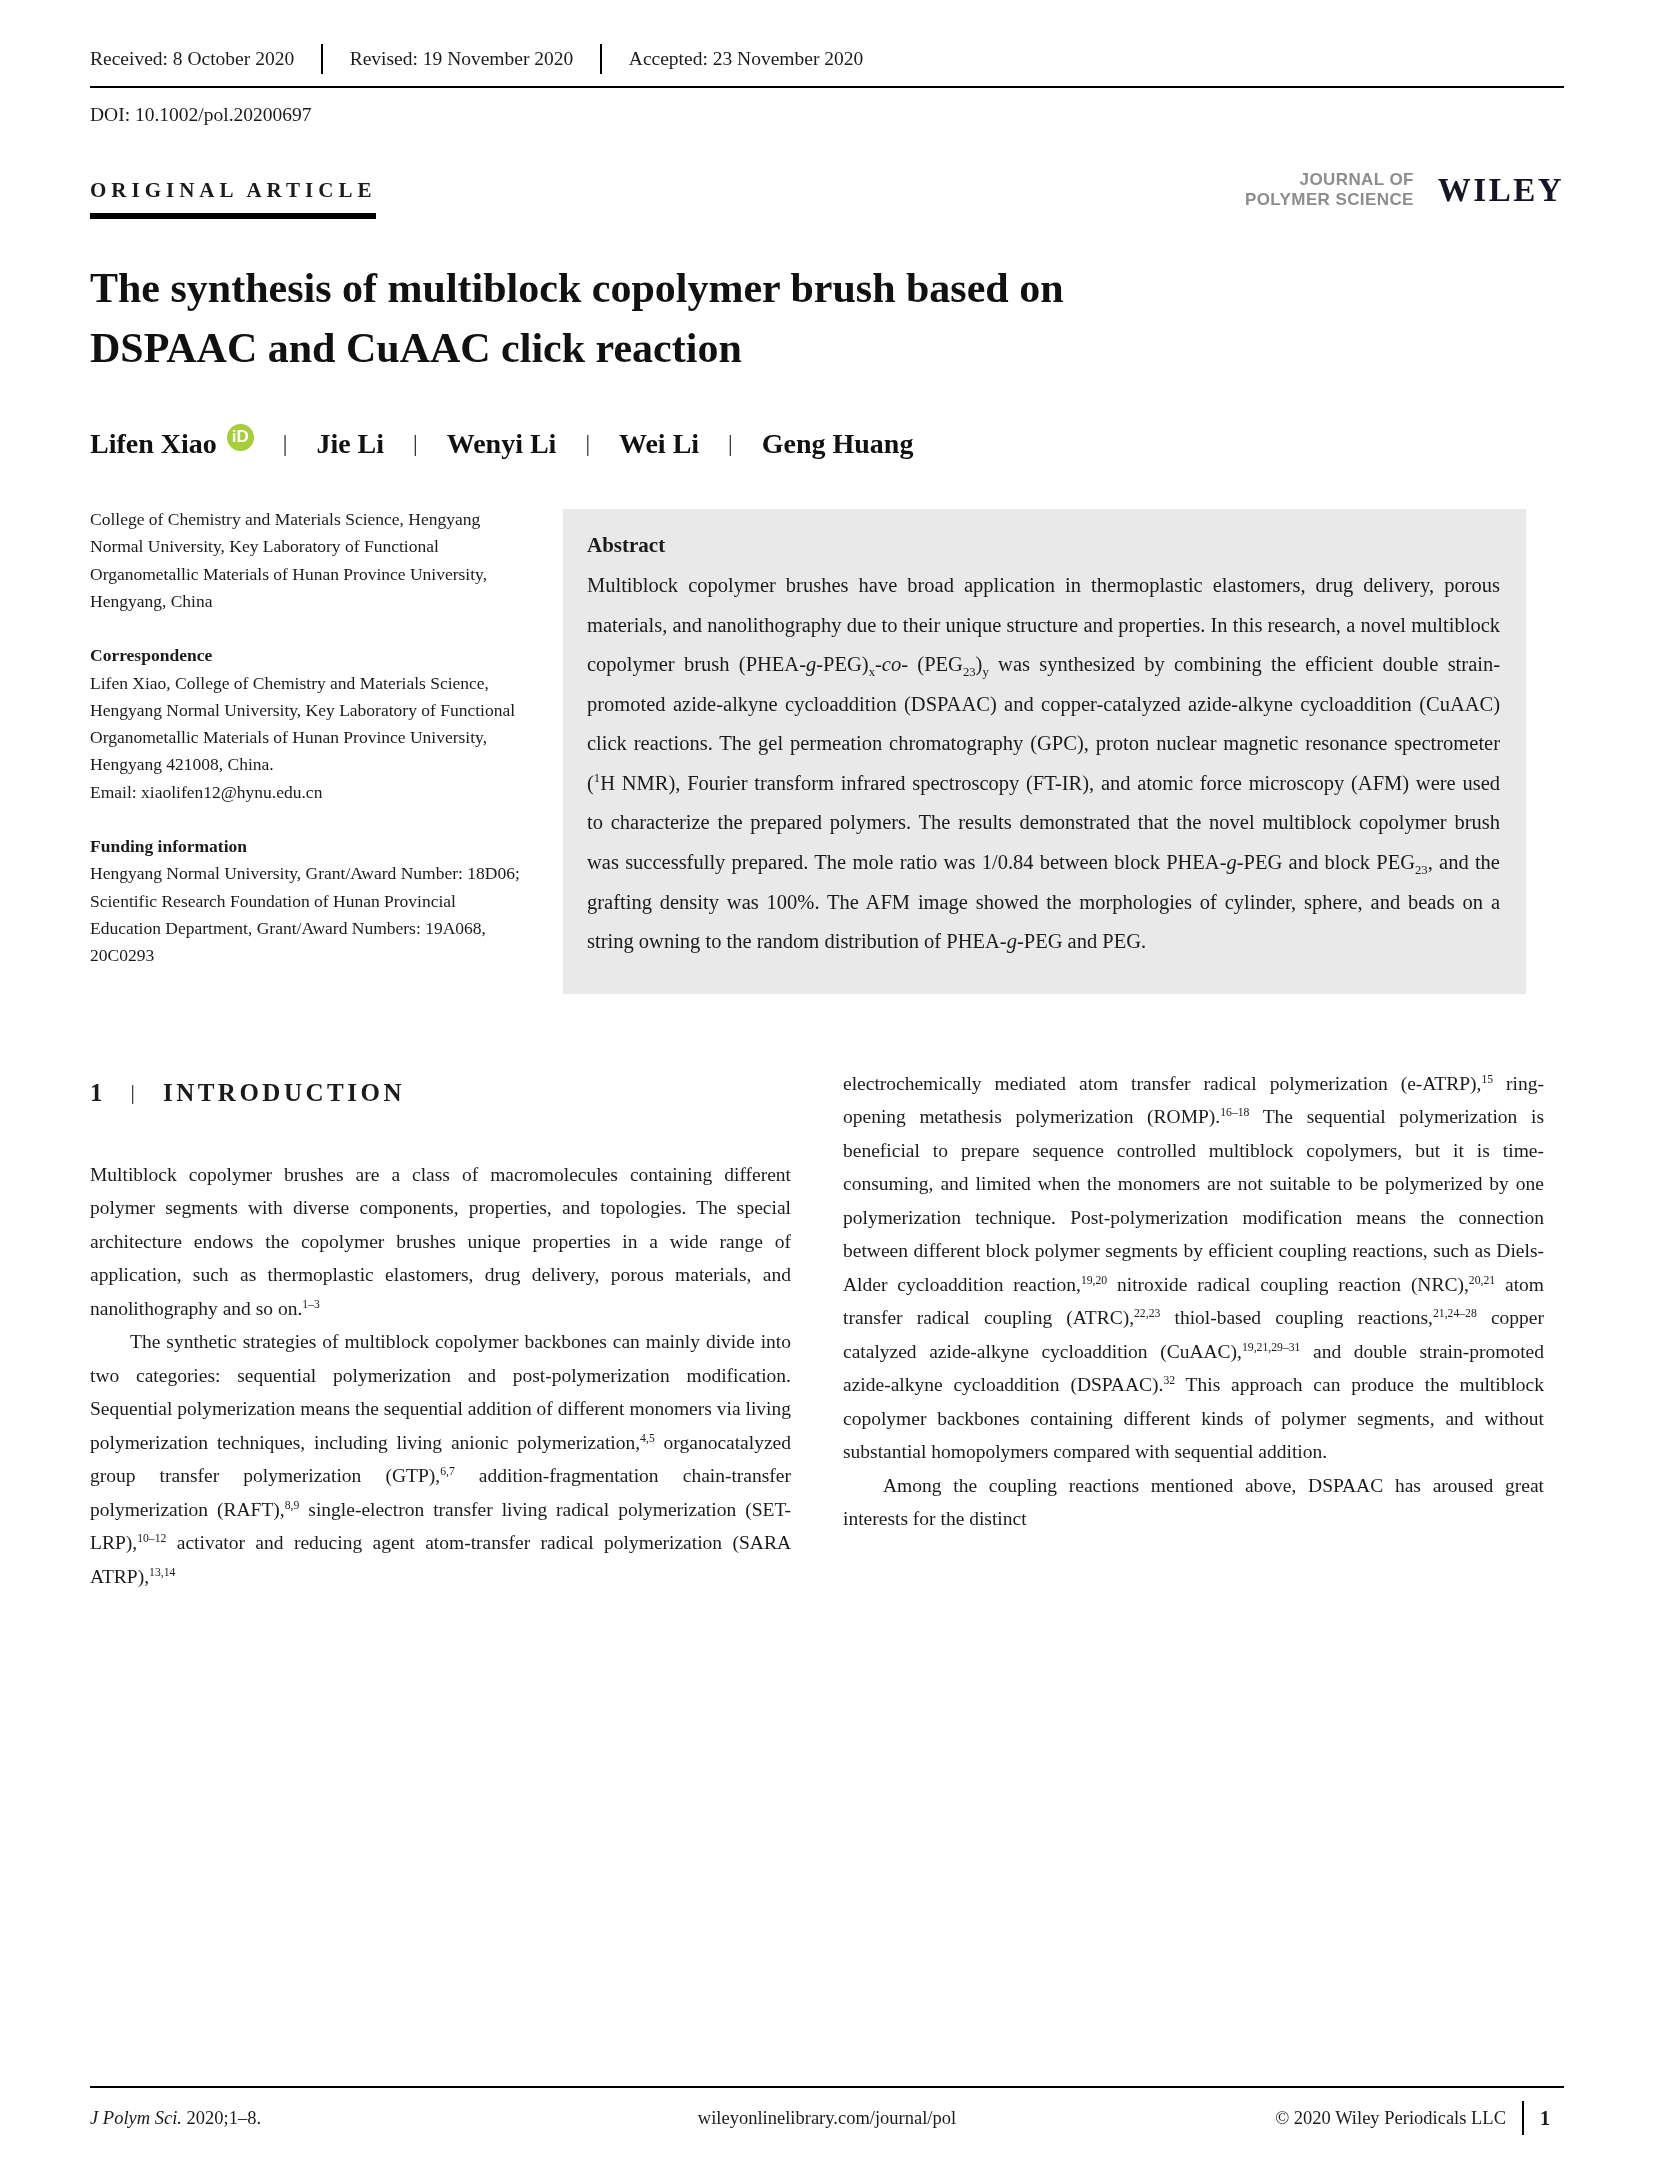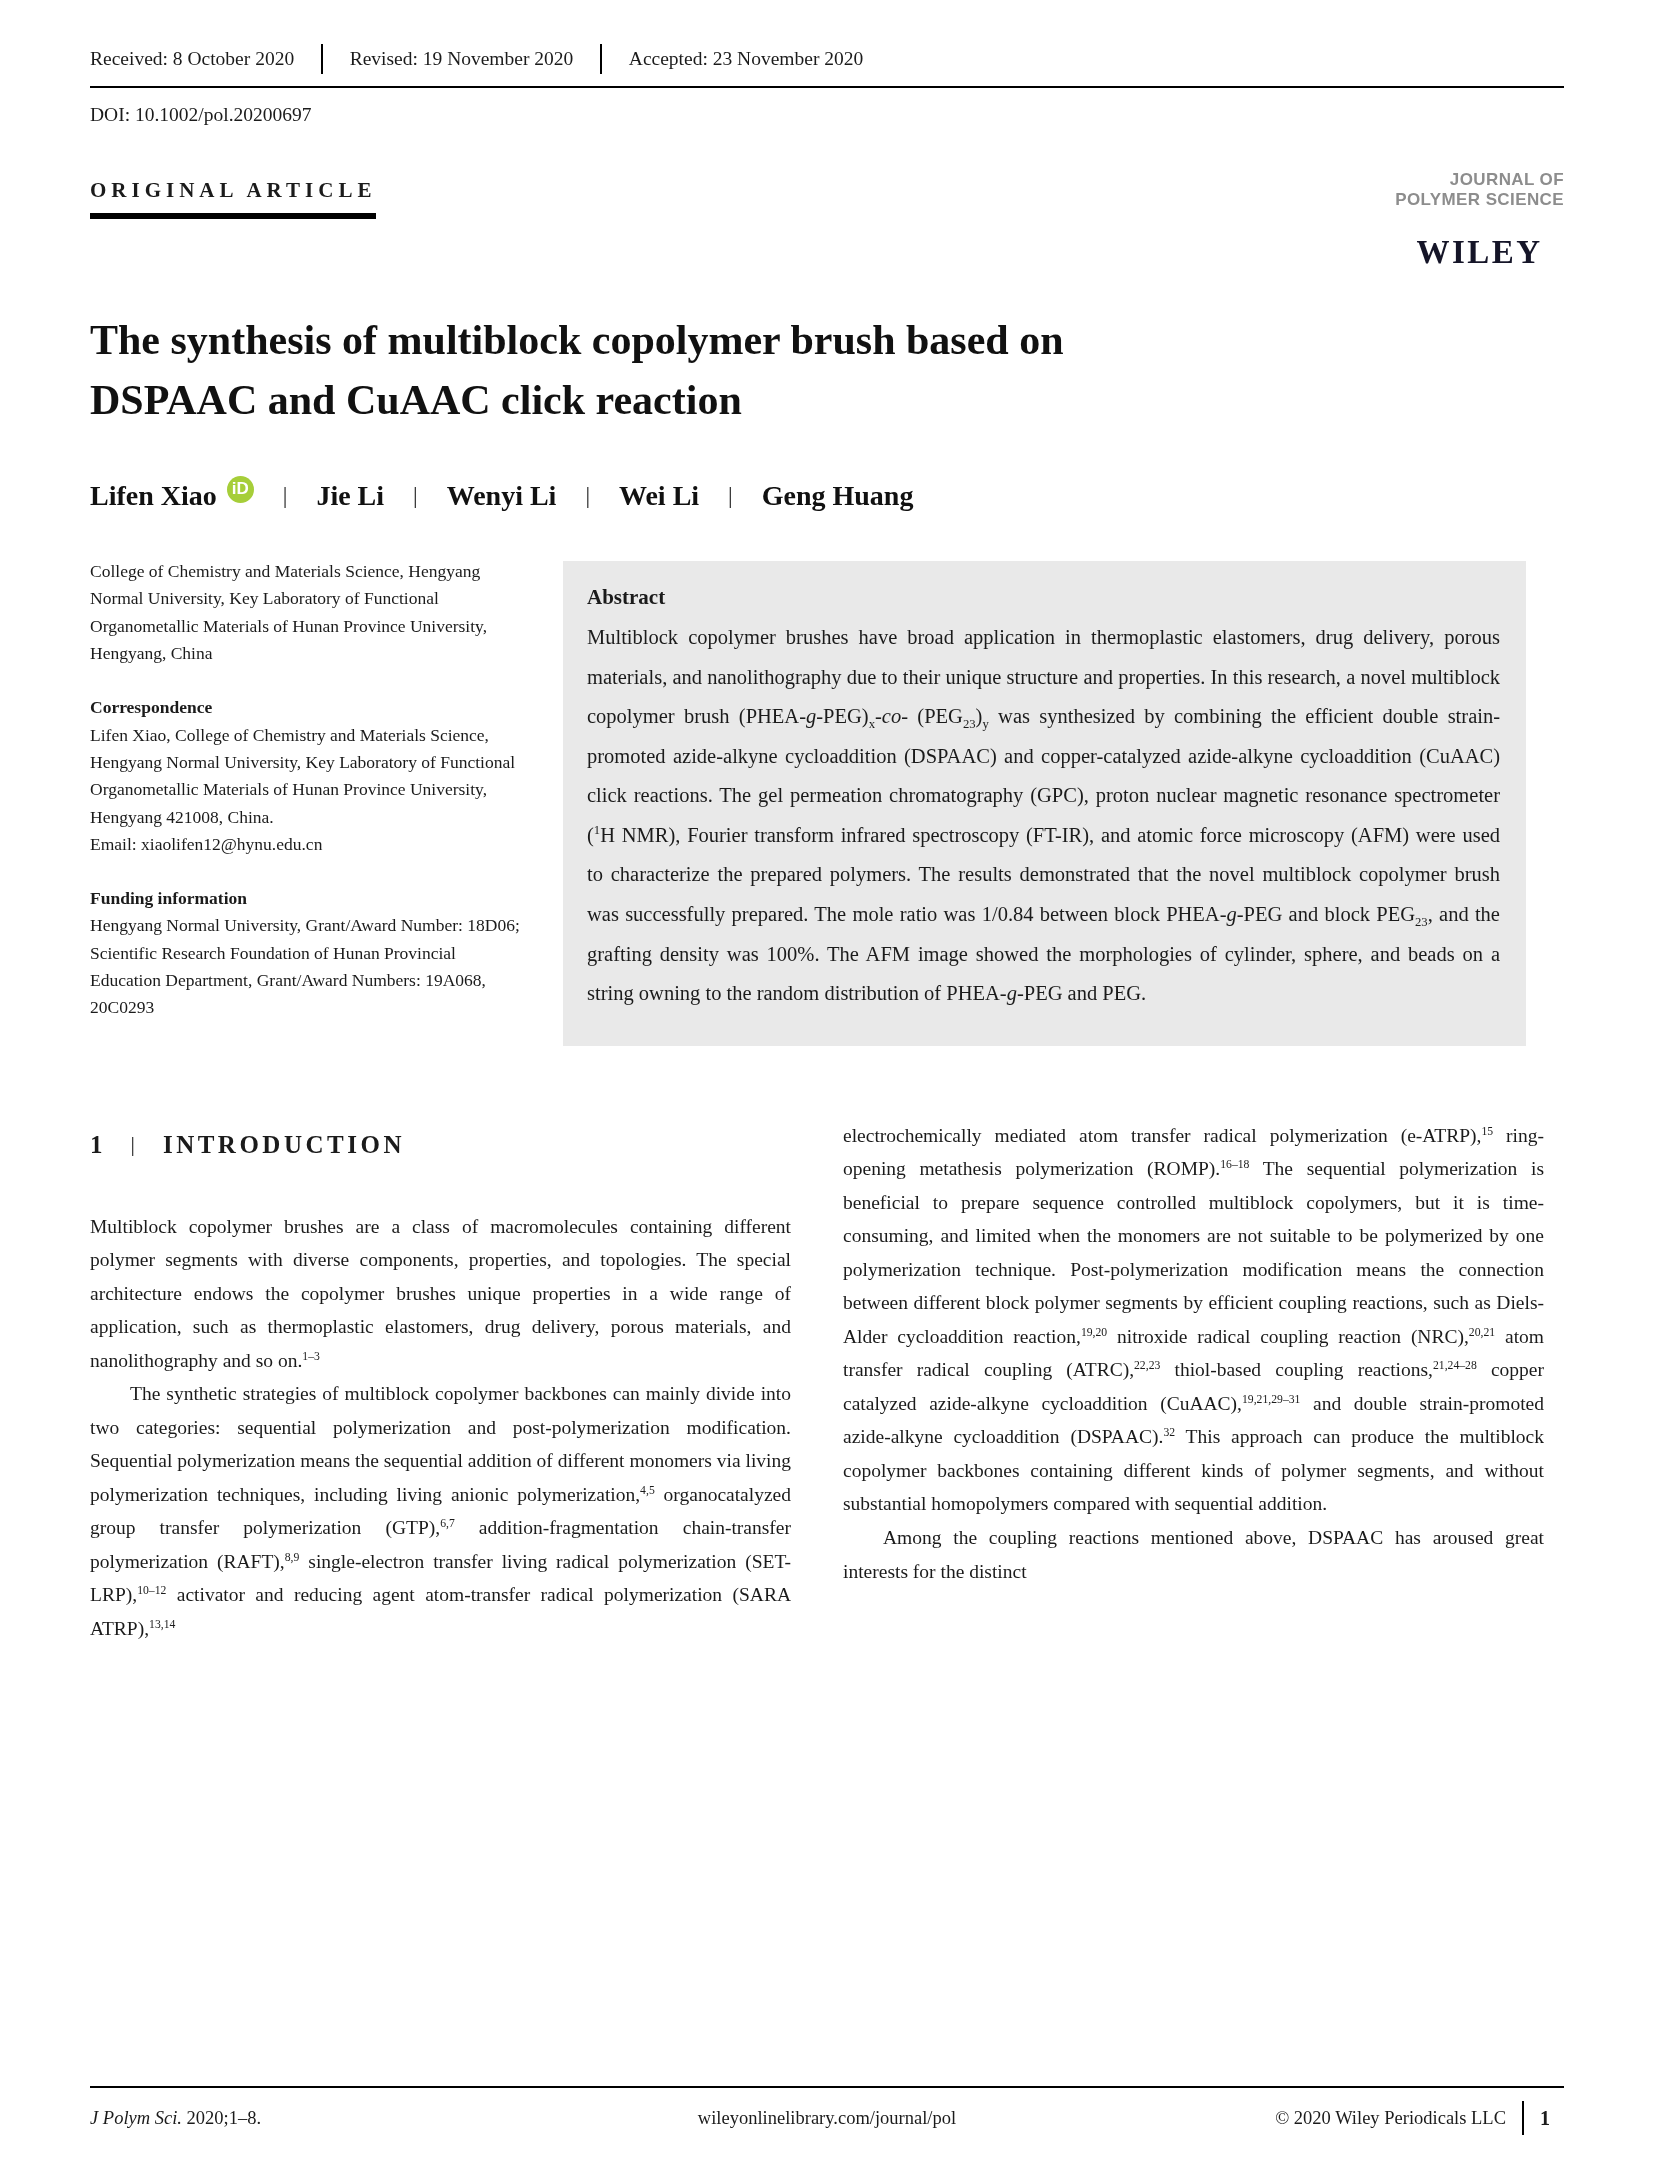--- a/index.html
+++ b/index.html
@@ -24,21 +24,21 @@
   .vsep { width:1.5px; height:30px; background:#000; }
 
   .doi { margin-top:16px; font-size:19.5px; }
 
   
   .masthead { margin-top:52px; display:flex; justify-content:space-between; align-items:flex-start; }
   .article-type {
     font-size:21px; font-weight:bold; letter-spacing:5px;
     padding-bottom:10px; border-bottom:6px solid #000;
   }
-  .brand { display:flex; align-items:center; gap:24px; margin-top:-8px;flex-direction:column; }
+  .brand { display:flex; align-items:center; gap:24px; margin-top:-8px; }
   .journal-name {
     text-align:right;
     font-family:"Liberation Sans", sans-serif;
     font-weight:bold; font-size:17px; line-height:1.18;
     color:#8d8d8d; letter-spacing:0.4px;
   }
   .journal-name span { display:block; }
   .wiley {
     font-family:"Liberation Serif", serif;
     font-size:33px; font-weight:bold; color:#151528; letter-spacing:2.5px;

